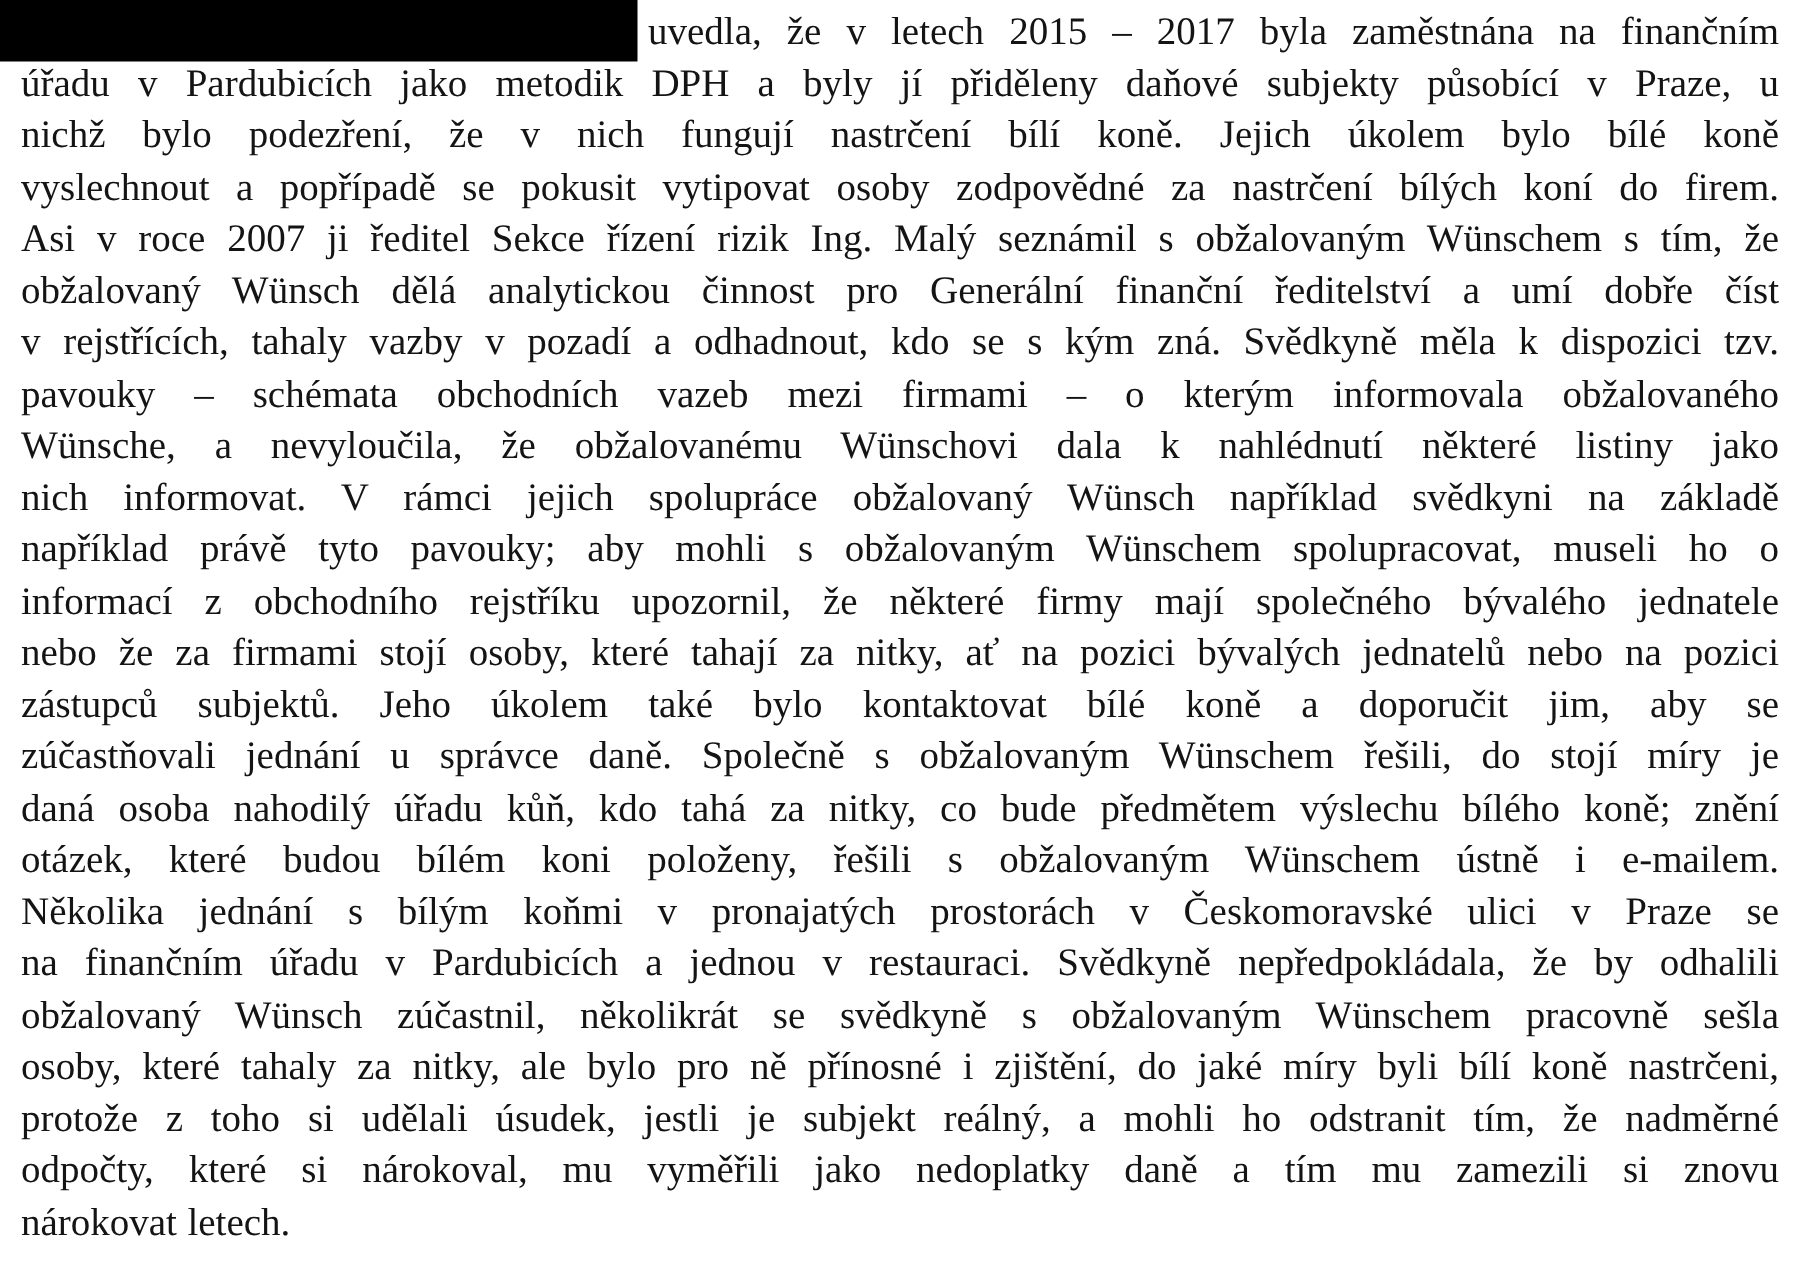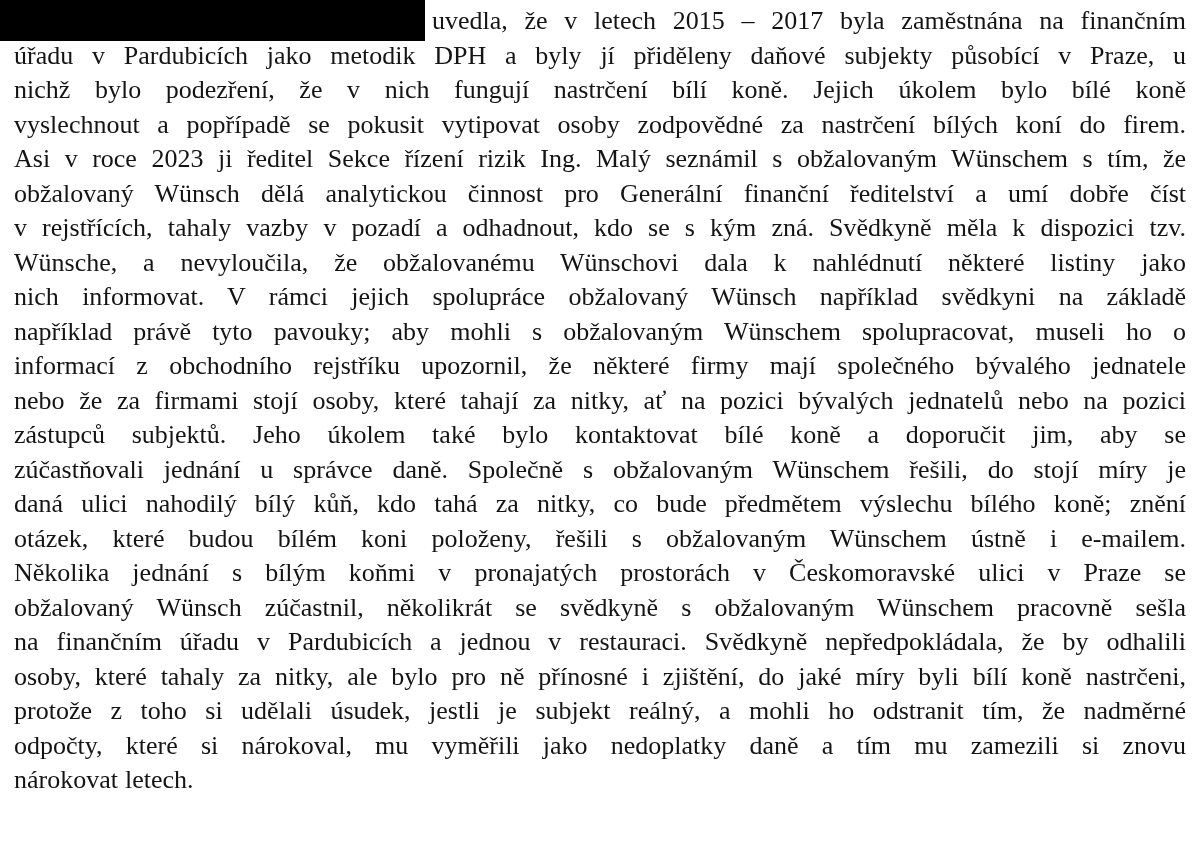--- a/index.html
+++ b/index.html
@@ -51,33 +51,34 @@
 </style>
 </head>
 <body style="background: rgb(255, 255, 255);">
 
 <main class="page">
   <div class="text-block" id="textBlock" style="color: rgb(20, 20, 20);">
       <div class="line first"><span class="redaction" style="width: 425px; height: 41px; background: rgb(0, 0, 0);"></span>uvedla, že v letech 2015 – 2017 byla zaměstnána na finančním</div>
       <div class="line">úřadu v Pardubicích jako metodik DPH a byly jí přiděleny daňové subjekty působící v Praze, u</div>
       <div class="line">nichž bylo podezření, že v nich fungují nastrčení bílí koně. Jejich úkolem bylo bílé koně</div>
       <div class="line">vyslechnout a popřípadě se pokusit vytipovat osoby zodpovědné za nastrčení bílých koní do firem.</div>
-      <div class="line">Asi v roce 2023 ji ředitel Sekce řízení rizik Ing. Malý seznámil s obžalovaným Wünschem s tím, že</div>
+      <div class="line">Asi v roce 2007 ji ředitel Sekce řízení rizik Ing. Malý seznámil s obžalovaným Wünschem s tím, že</div>
       <div class="line">obžalovaný Wünsch dělá analytickou činnost pro Generální finanční ředitelství a umí dobře číst</div>
       <div class="line">v rejstřících, tahaly vazby v pozadí a odhadnout, kdo se s kým zná. Svědkyně měla k dispozici tzv.</div>
+      <div class="line">pavouky – schémata obchodních vazeb mezi firmami – o kterým informovala obžalovaného</div>
       <div class="line">Wünsche, a nevyloučila, že obžalovanému Wünschovi dala k nahlédnutí některé listiny jako</div>
       <div class="line">nich informovat. V rámci jejich spolupráce obžalovaný Wünsch například svědkyni na základě</div>
       <div class="line">například právě tyto pavouky; aby mohli s obžalovaným Wünschem spolupracovat, museli ho o</div>
       <div class="line">informací z obchodního rejstříku upozornil, že některé firmy mají společného bývalého jednatele</div>
       <div class="line">nebo že za firmami stojí osoby, které tahají za nitky, ať na pozici bývalých jednatelů nebo na pozici</div>
       <div class="line">zástupců subjektů. Jeho úkolem také bylo kontaktovat bílé koně a doporučit jim, aby se</div>
       <div class="line">zúčastňovali jednání u správce daně. Společně s obžalovaným Wünschem řešili, do stojí míry je</div>
-      <div class="line">daná ulici nahodilý bílý kůň, kdo tahá za nitky, co bude předmětem výslechu bílého koně; znění</div>
+      <div class="line">daná osoba nahodilý úřadu kůň, kdo tahá za nitky, co bude předmětem výslechu bílého koně; znění</div>
       <div class="line">otázek, které budou bílém koni položeny, řešili s obžalovaným Wünschem ústně i e-mailem.</div>
       <div class="line">Několika jednání s bílým koňmi v pronajatých prostorách v Českomoravské ulici v Praze se</div>
+      <div class="line">na finančním úřadu v Pardubicích a jednou v restauraci. Svědkyně nepředpokládala, že by odhalili</div>
       <div class="line">obžalovaný Wünsch zúčastnil, několikrát se svědkyně s obžalovaným Wünschem pracovně sešla</div>
-      <div class="line">na finančním úřadu v Pardubicích a jednou v restauraci. Svědkyně nepředpokládala, že by odhalili</div>
       <div class="line">osoby, které tahaly za nitky, ale bylo pro ně přínosné i zjištění, do jaké míry byli bílí koně nastrčeni,</div>
       <div class="line">protože z toho si udělali úsudek, jestli je subjekt reálný, a mohli ho odstranit tím, že nadměrné</div>
       <div class="line">odpočty, které si nárokoval, mu vyměřili jako nedoplatky daně a tím mu zamezili si znovu</div>
       <div class="line last">nárokovat letech.</div>
     </div>
 </main>
 
 </body></html>

